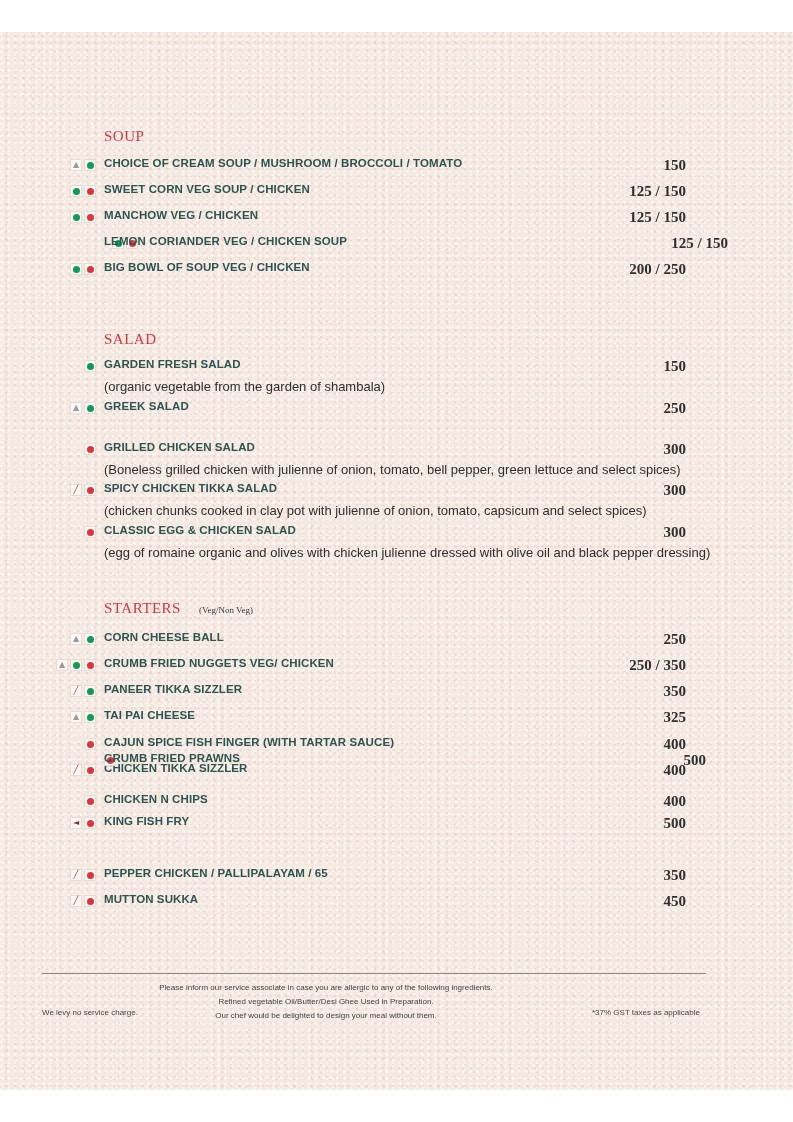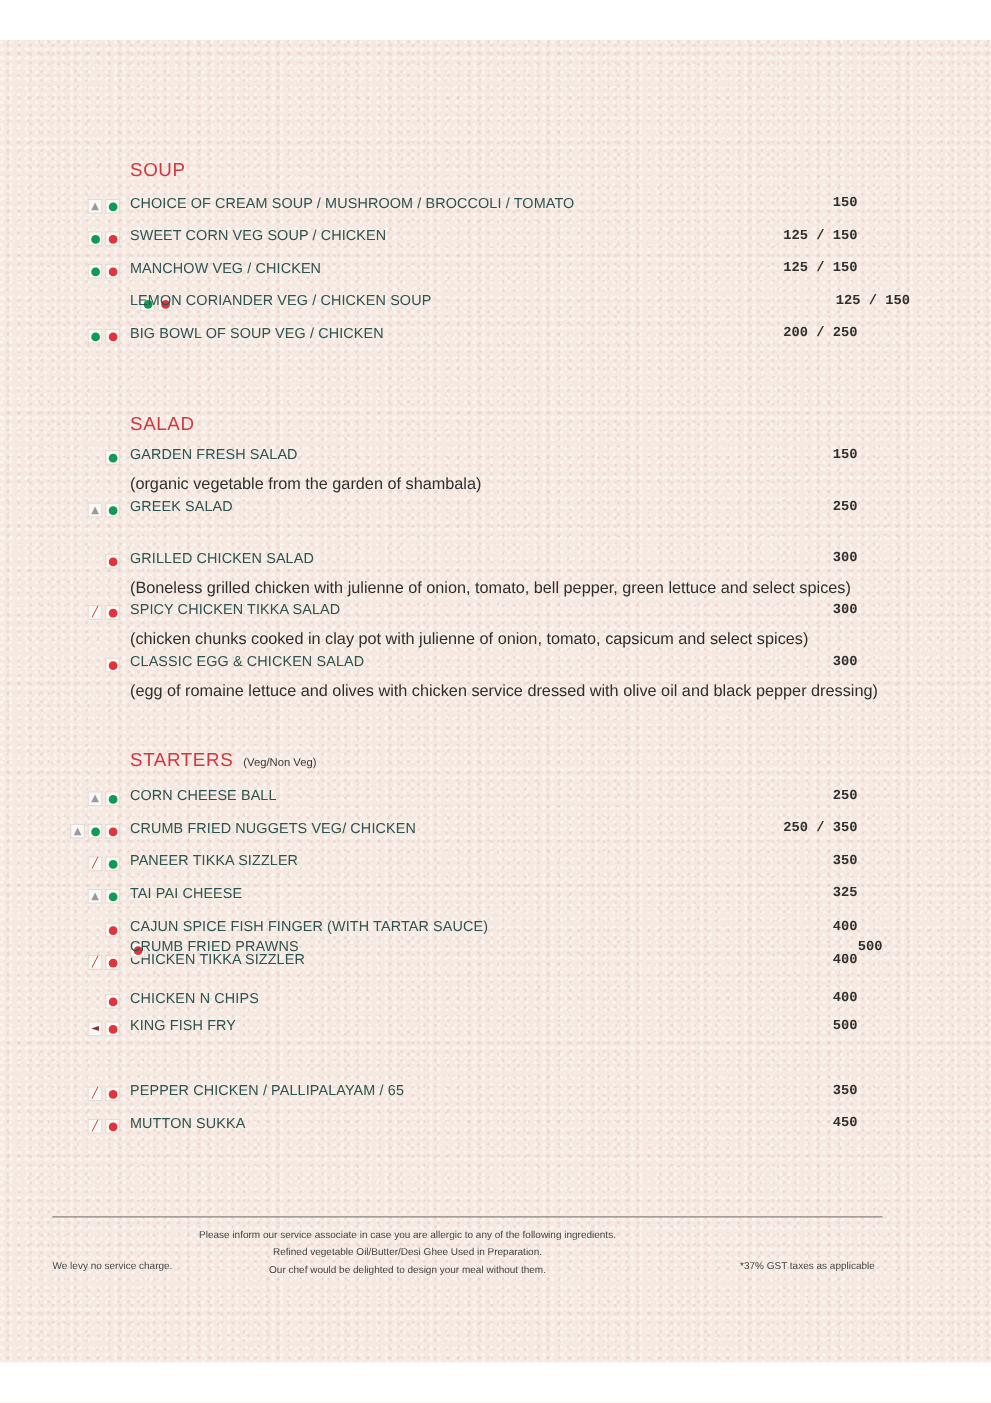--- a/index.html
+++ b/index.html
@@ -13,52 +13,52 @@
       background-color: #f5e9e2;
       background-image:
         radial-gradient(circle at 20% 30%, rgba(255,255,255,0.55) 0 1.2px, transparent 1.6px),
         radial-gradient(circle at 70% 60%, rgba(230,200,190,0.45) 0 1.1px, transparent 1.5px),
         radial-gradient(circle at 45% 85%, rgba(255,255,255,0.5) 0 1px, transparent 1.4px),
         radial-gradient(circle at 85% 15%, rgba(225,195,185,0.4) 0 1px, transparent 1.4px);
       background-size: 7px 6px, 9px 7px, 6px 8px, 8px 9px;
     }
     .section-title {
       position: absolute; left: 104px;
-      font-family: Liberation Sans, sans-serif;
+      font-family: Liberation Serif, serif;
       color: #d0383f; font-size: 15px; letter-spacing: 0.5px;
     }
     .section-title .sub {
-      font-size: 9px; color: #3a3a3a; margin-left: 8px; letter-spacing: 0;
+      font-size: 9px; color: #3a3a3a; margin-left: 18px; letter-spacing: 0;
     }
     .row { position: absolute; left: 0; width: 793px; height: 16px; }
     .icons {
       position: absolute; right: 697px; top: 2px; height: 12px;
       display: flex; gap: 2px; align-items: center;
     }
     .ibox {
       width: 12px; height: 12px; background: #fbf7f4;
       border: 1px solid #e5dcd6; box-sizing: border-box;
       display: flex; align-items: center; justify-content: center;
     }
     .dot { width: 7px; height: 7px; border-radius: 50%; }
     .dot.veg { background: #0f9a56; }
     .dot.nonveg { background: #e0333b; }
     .glyph { font-size: 8px; line-height: 1; }
     .glyph.cheese { color: #9a9a9a; }
     .glyph.chili { color: #b5302a; }
     .glyph.fish { color: #8a2d2d; }
     .name {
       position: absolute; left: 104px; top: 0;
-      font-family: "Liberation Sans", sans-serif; font-weight: normal;
+      font-family: "Liberation Sans", sans-serif; font-weight: bold;
       font-size: 11.5px; color: #2d5450; white-space: nowrap; letter-spacing: 0.1px;
     }
     .price {
       position: absolute; right: 107px; top: 0;
-      font-family: Liberation Mono, monospace; font-weight: bold;
-      font-size: 11px; color: #2f2f2f; white-space: nowrap;
+      font-family: Liberation Serif, serif; font-weight: bold;
+      font-size: 15px; color: #2f2f2f; white-space: nowrap;
     }
     .desc {
       position: absolute; left: 104px;
       font-family: "Liberation Sans", sans-serif;
       font-size: 13px; color: #2e2e2e; white-space: nowrap;
     }
     .footer-line {
       position: absolute; left: 42px; top: 973px; width: 664px; height: 1px;
       background: #8a8580;
     }
@@ -185,21 +185,21 @@
       <div class="desc" style="top: 21px;">(chicken chunks cooked in clay pot with julienne of onion, tomato, capsicum and select spices)</div>
     </div>
     <div class="row" style="top: 524px;">
       <div class="icons">
         <span class="ibox">
           <span class="dot nonveg"></span>
         </span>
       </div>
       <span class="name">CLASSIC EGG &amp; CHICKEN SALAD</span>
       <span class="price">300</span>
-      <div class="desc" style="top: 21px;">(egg of romaine lettuce and olives with chicken service dressed with olive oil and black pepper dressing)</div>
+      <div class="desc" style="top: 21px;">(egg of romaine organic and olives with chicken julienne dressed with olive oil and black pepper dressing)</div>
     </div>
   </div>
 
 <div class="section-title" style="top:600px">
   <span>STARTERS</span><span class="sub">(Veg/Non Veg)</span>
 </div>
 <div id="starters-list">
     <div class="row" style="top: 631px;">
       <div class="icons">
         <span class="ibox">

